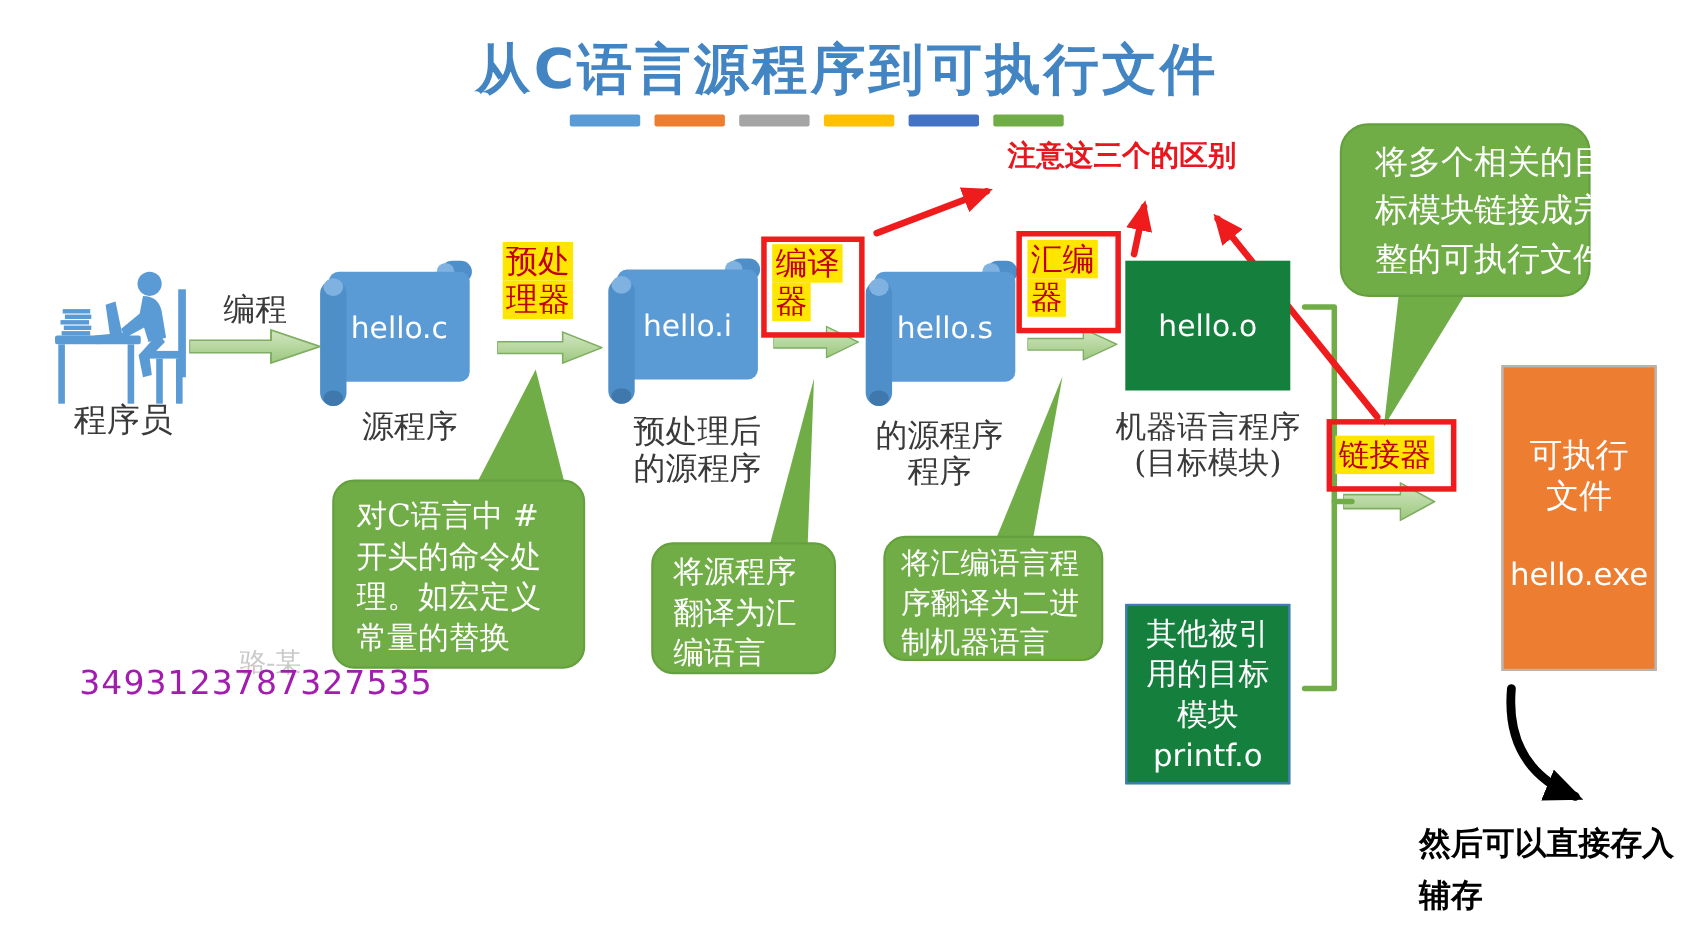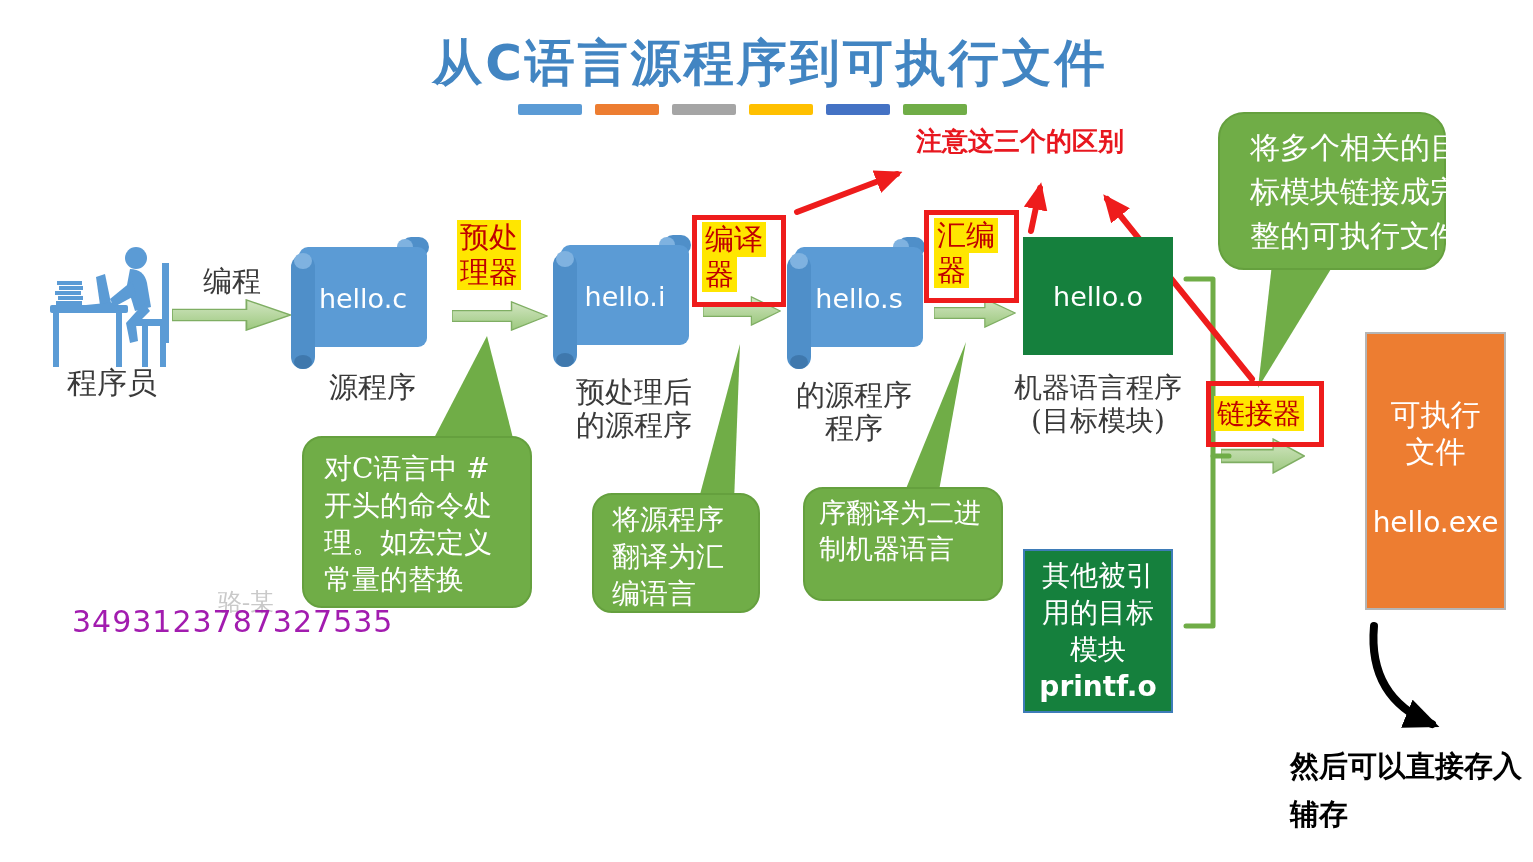--- a/index.html
+++ b/index.html
@@ -196,36 +196,37 @@
     <div>常量的替换</div>
   </div>
   <div class="abs bubble" style="left:592px;top:493px;width:168px;height:120px;padding:6px 12px 0 18px;
        font-size:28px;line-height:37px;">
     <div>将源程序</div>
     <div>翻译为汇</div>
     <div>编语言</div>
   </div>
   <div class="abs bubble" style="left:803px;top:487px;width:200px;height:114px;padding:6px 0 0 14px;
        font-size:27px;line-height:36px;">
+    <div>将汇编语言程</div>
     <div>序翻译为二进</div>
     <div>制机器语言</div>
   </div>
   <div class="abs bubble" style="left:1218px;top:112px;width:228px;height:158px;padding:12px 0 0 30px;
        font-size:30px;line-height:44px;border-radius:26px;">
     <div>将多个相关的目</div>
     <div>标模块链接成完</div>
     <div>整的可执行文件</div>
   </div>
 
   <div class="abs bluebox" style="left:1023px;top:549px;width:150px;height:164px;border:2px solid #3e7cb8;
        font-size:28px;line-height:37px;">
     <div>其他被引</div>
     <div>用的目标</div>
     <div>模块</div>
-    <div style="font-family:'DejaVu Sans',sans-serif;font-weight:bold;">printf.o</div>
+    <div style="font-family:'DejaVu Sans',sans-serif;">printf.o</div>
   </div>
 
   <div class="abs orangebox" style="left:1325px;top:332px;width:141px;height:278px;margin-left:40px;">
     <div style="margin-top:62px;font-size:30px;line-height:37px;">
       <div>可执行</div>
       <div>文件</div>
     </div>
     <div style="margin-top:36px;font-size:28px;font-family:'DejaVu Sans',sans-serif;">hello.exe</div>
   </div>
 

